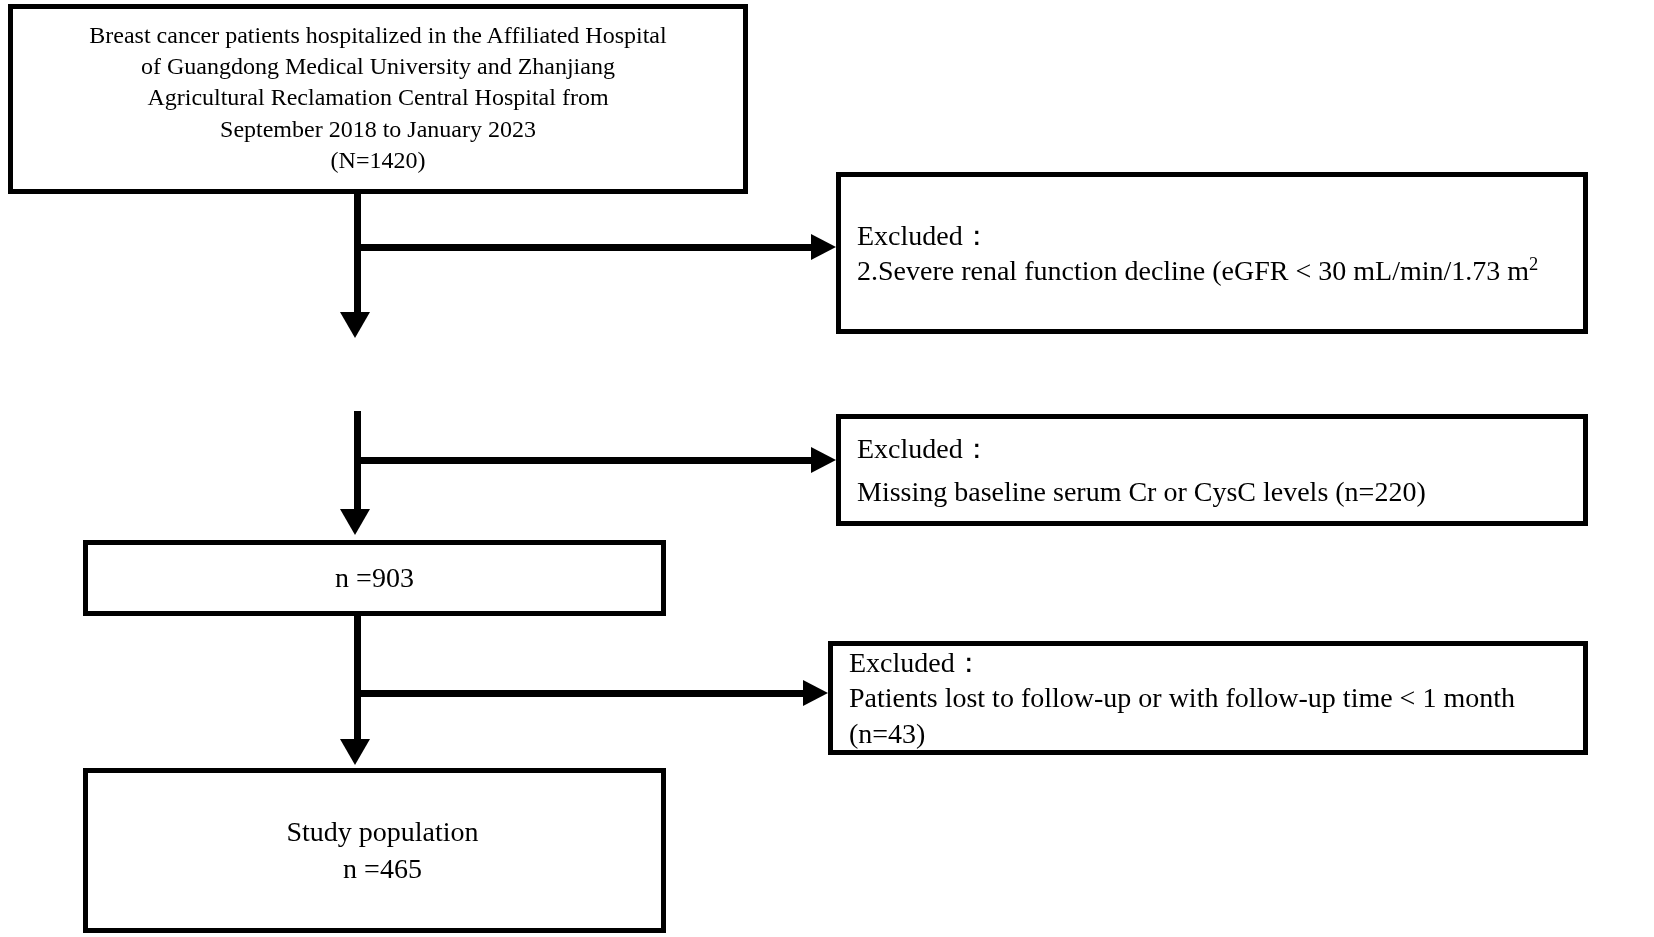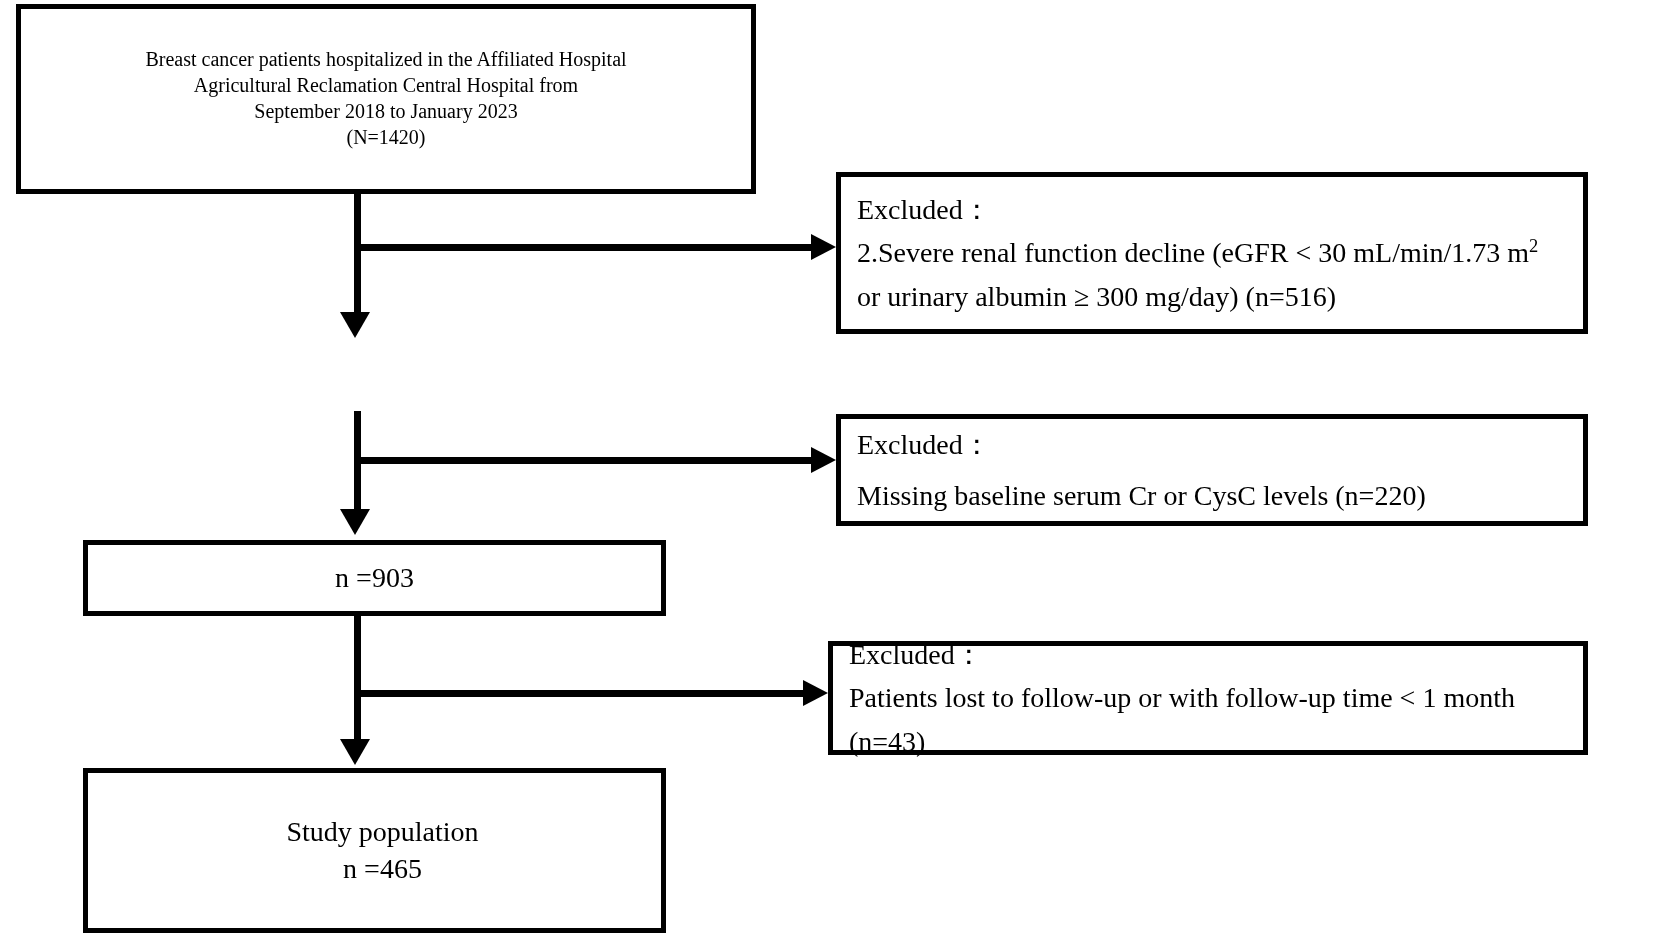--- a/index.html
+++ b/index.html
@@ -27,32 +27,31 @@
     flex-direction: column;
     justify-content: center;
   }
   .box.center {
     align-items: center;
     text-align: center;
   }
   .box.left {
     align-items: flex-start;
     text-align: left;
-    gap: 8px;
   }
   .line {
     display: block;
     white-space: pre;
     line-height: 1.34;
   }
 
   
   #box-source {
-    left: 16px; top: 4px; width: 740px; height: 190px;
-    font-size: 20px;
+    left: 8px; top: 4px; width: 740px; height: 190px;
+    font-size: 24px;
     padding: 4px 14px 6px 14px;
   }
   #box-source .line { line-height: 1.30; }
 
   
   #box-n728 {
     left: 83px; top: 335px; width: 583px; height: 76px;
     font-size: 28px;
   }
   #box-n508 {
@@ -132,35 +131,35 @@
 
   .sup { font-size: 0.66em; vertical-align: super; }
 </style>
 </head>
 <body>
 
 <div id="flowchart">
 
   <div class="box center" id="box-source">
     <span class="line">Breast cancer patients hospitalized in the Affiliated Hospital</span>
+    <span class="line">of Guangdong Medical University and Zhanjiang</span>
     <span class="line">Agricultural Reclamation Central Hospital from</span>
     <span class="line">September 2018 to January 2023</span>
     <span class="line">(N=1420)</span>
   </div>
 
   <div class="vline" id="spine-1"></div>
   <div class="arrow-down" id="arrow-1"></div>
 
   <div class="hline" id="branch-1"></div>
   <div class="arrow-right" id="harrow-1"></div>
 
   <div class="box left" id="box-excl-1">
     <span class="line">Excluded：</span>
     <span class="line"><span>2.Severe renal function decline (eGFR &lt; 30 mL/min/1.73 m</span><span class="sup">2</span></span>
-    <span class="line">or urinary albumin ≥ 300 mg/day) (n=516)</span>
   </div>
 
 
   <div class="vline" id="spine-2"></div>
   <div class="arrow-down" id="arrow-2"></div>
 
   <div class="hline" id="branch-2"></div>
   <div class="arrow-right" id="harrow-2"></div>
 
   <div class="box left" id="box-excl-2">

